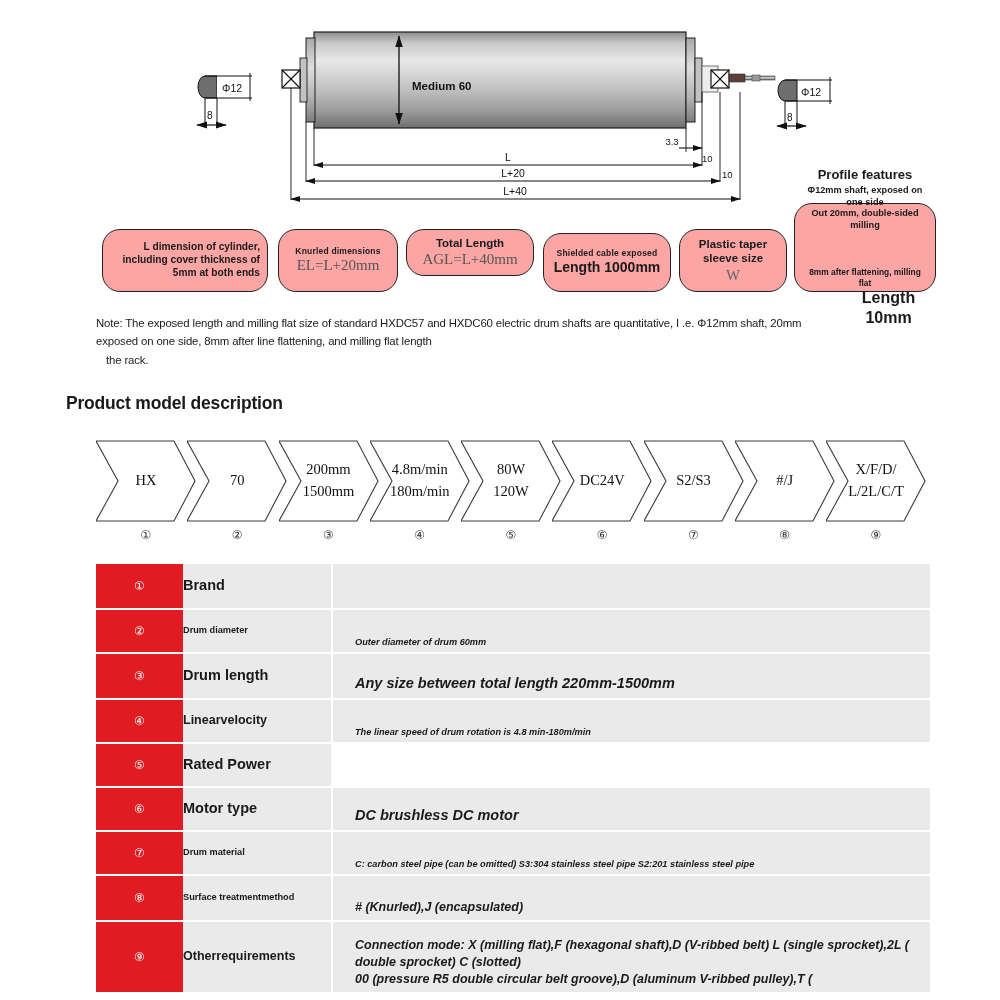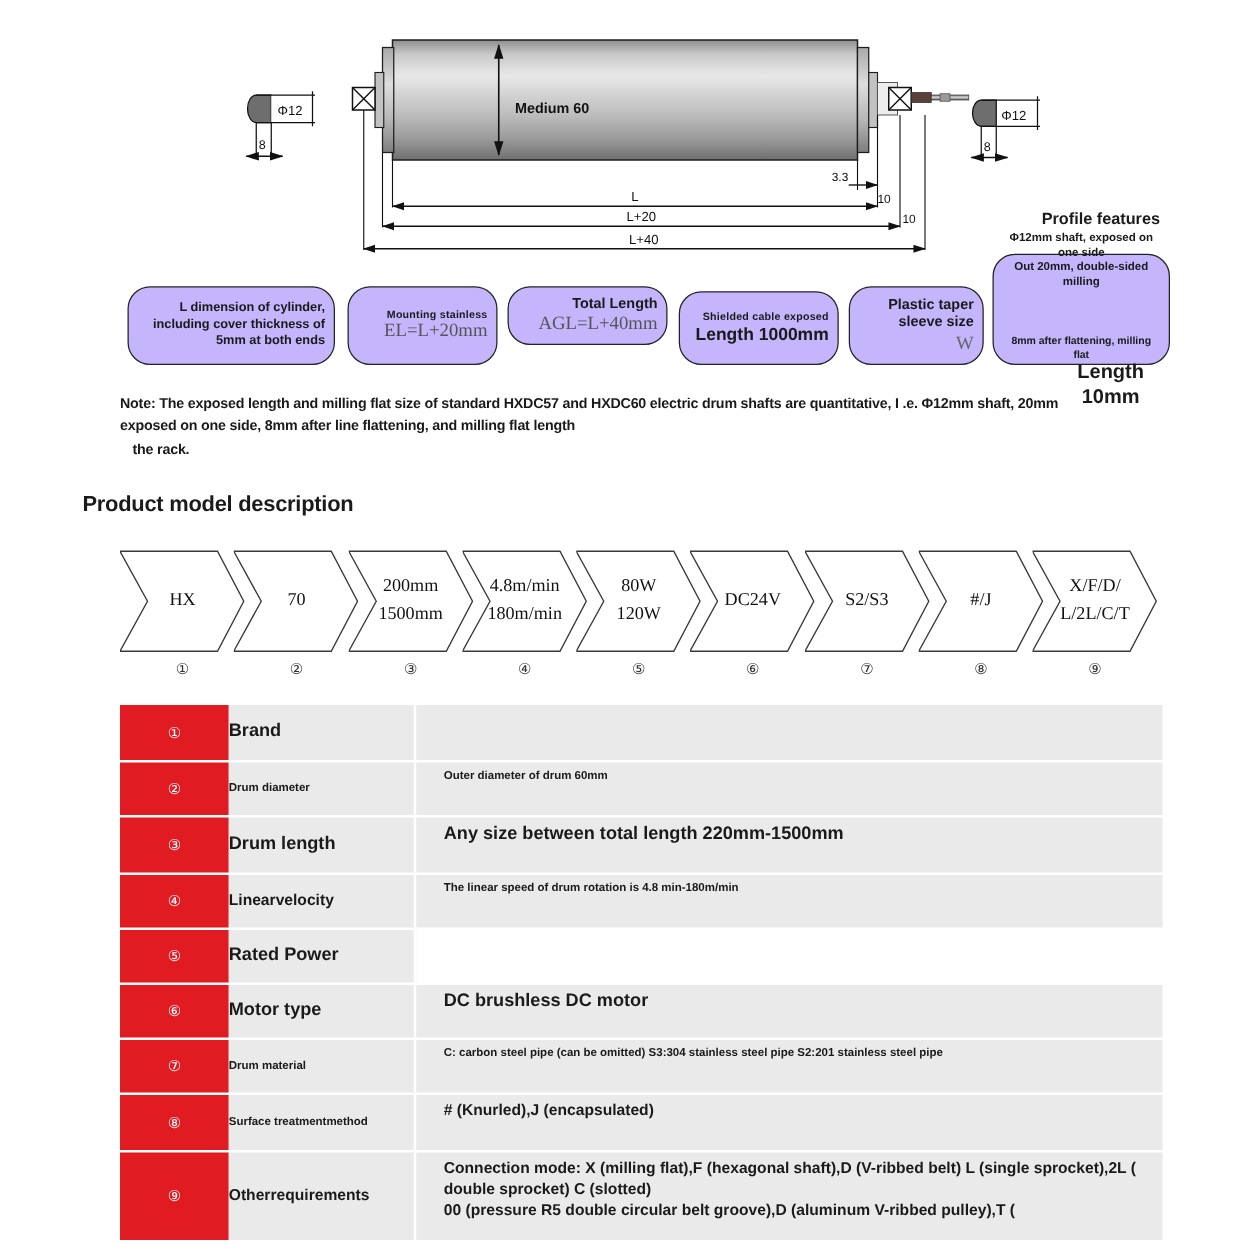--- a/index.html
+++ b/index.html
@@ -16,23 +16,23 @@
   #drawing { position: absolute; left: 0; top: 0; width: 1000px; height: 215px; }
 
   
   #features {
     position: absolute; left: 96px; top: 203px; width: 830px; height: 96px;
   }
   .cap {
     position: absolute;
     border: 1.4px solid #222;
     border-radius: 18px;
-    background: #c4b5fd;
+    background: #fca5a5;
     display: flex; flex-direction: column;
-    align-items: flex-end; justify-content: center;
+    align-items: center; justify-content: center;
     text-align: center;
     padding: 4px 7px;
     line-height: 1.25;
   }
   .cap .cl { font-weight: bold; display: block; }
   .cap .cs { font-size: 8.5px; font-weight: bold; letter-spacing: .2px; }
   .cap .cm { font-size: 11.5px; font-weight: bold; }
   .cap .cb { font-size: 14px; font-weight: bold; }
   .cap .cserif { font-size: 15px; font-family: "Liberation Serif", serif; color:#555; }
   .cap .cw { font-size: 15px; font-family: "Liberation Serif", serif; color:#666; }
@@ -45,21 +45,21 @@
   #cap5 { left: 583px; top: 26px; width: 108px; height: 63px; }
   #cap6 { left: 698px; top: 0px;  width: 142px; height: 89px; }
   #cap6 .r1 { font-size: 13px; font-weight: bold; margin-bottom: 2px; }
   #cap6 .r2 { font-size: 9.2px; font-weight: bold; }
   #cap6 .r3 { font-size: 9.2px; font-weight: bold; }
   #cap6 .r4 { font-size: 8.4px; font-weight: bold; margin-top: 36px; }
   #cap6 .r5 { font-size: 16px; font-weight: bold; margin-left: 47px; }
 
   
   #note { position: absolute; left: 96px; top: 314px; width: 880px; }
-  #note .nl { font-size: 11.4px; font-weight: bold; line-height: 1.62; letter-spacing: -0.15px; }
+  #note .nl { font-size: 11.4px; font-weight: normal; line-height: 1.62; letter-spacing: -0.15px; }
   #note .nl.ind { padding-left: 10px; }
 
   
   #heading {
     position: absolute; left: 66px; top: 393px;
     font-size: 17.5px; font-weight: bold; letter-spacing: -0.2px;
   }
 
   
   #chevrons { position: absolute; left: 96px; top: 440px; width: 830px; height: 110px; }
@@ -93,23 +93,24 @@
   .c-lbl {
     width: 150px; flex: 0 0 150px;
     background: #eaeaea;
     display: flex; align-items: center; justify-content: flex-start;
     text-align: center; font-weight: bold; line-height: 1.22;
     border-right: 2px solid #fff;
   }
   .c-val {
     flex: 1 1 auto;
     background: #eaeaea;
-    display: flex; flex-direction: column; justify-content: flex-start;
+    display: flex; flex-direction: column; justify-content: flex-end;
     padding: 4px 4px 4px 22px;
     line-height: 1.35;
+    font-style: italic;
   }
   .c-val div { font-weight: bold; }
   .sz-lg { font-size: 14.5px; }
   .sz-md { font-size: 12.5px; }
   .sz-sm { font-size: 9.2px; }
 </style>
 </head>
 <body>
 
 <div id="page">
@@ -234,21 +235,21 @@
 
   <div id="features">
 
     <div class="cap" id="cap1">
       <span class="cl">L dimension of cylinder,</span>
       <span class="cl">including cover thickness of</span>
       <span class="cl">5mm at both ends</span>
     </div>
 
     <div class="cap" id="cap2">
-      <span class="cs">Mounting stainless</span>
+      <span class="cs">Knurled dimensions</span>
       <span class="cserif">EL=L+20mm</span>
     </div>
 
     <div class="cap" id="cap3">
       <span class="cm">Total Length</span>
       <span class="cserif">AGL=L+40mm</span>
     </div>
 
     <div class="cap" id="cap4">
       <span class="cs">Shielded cable exposed</span>

